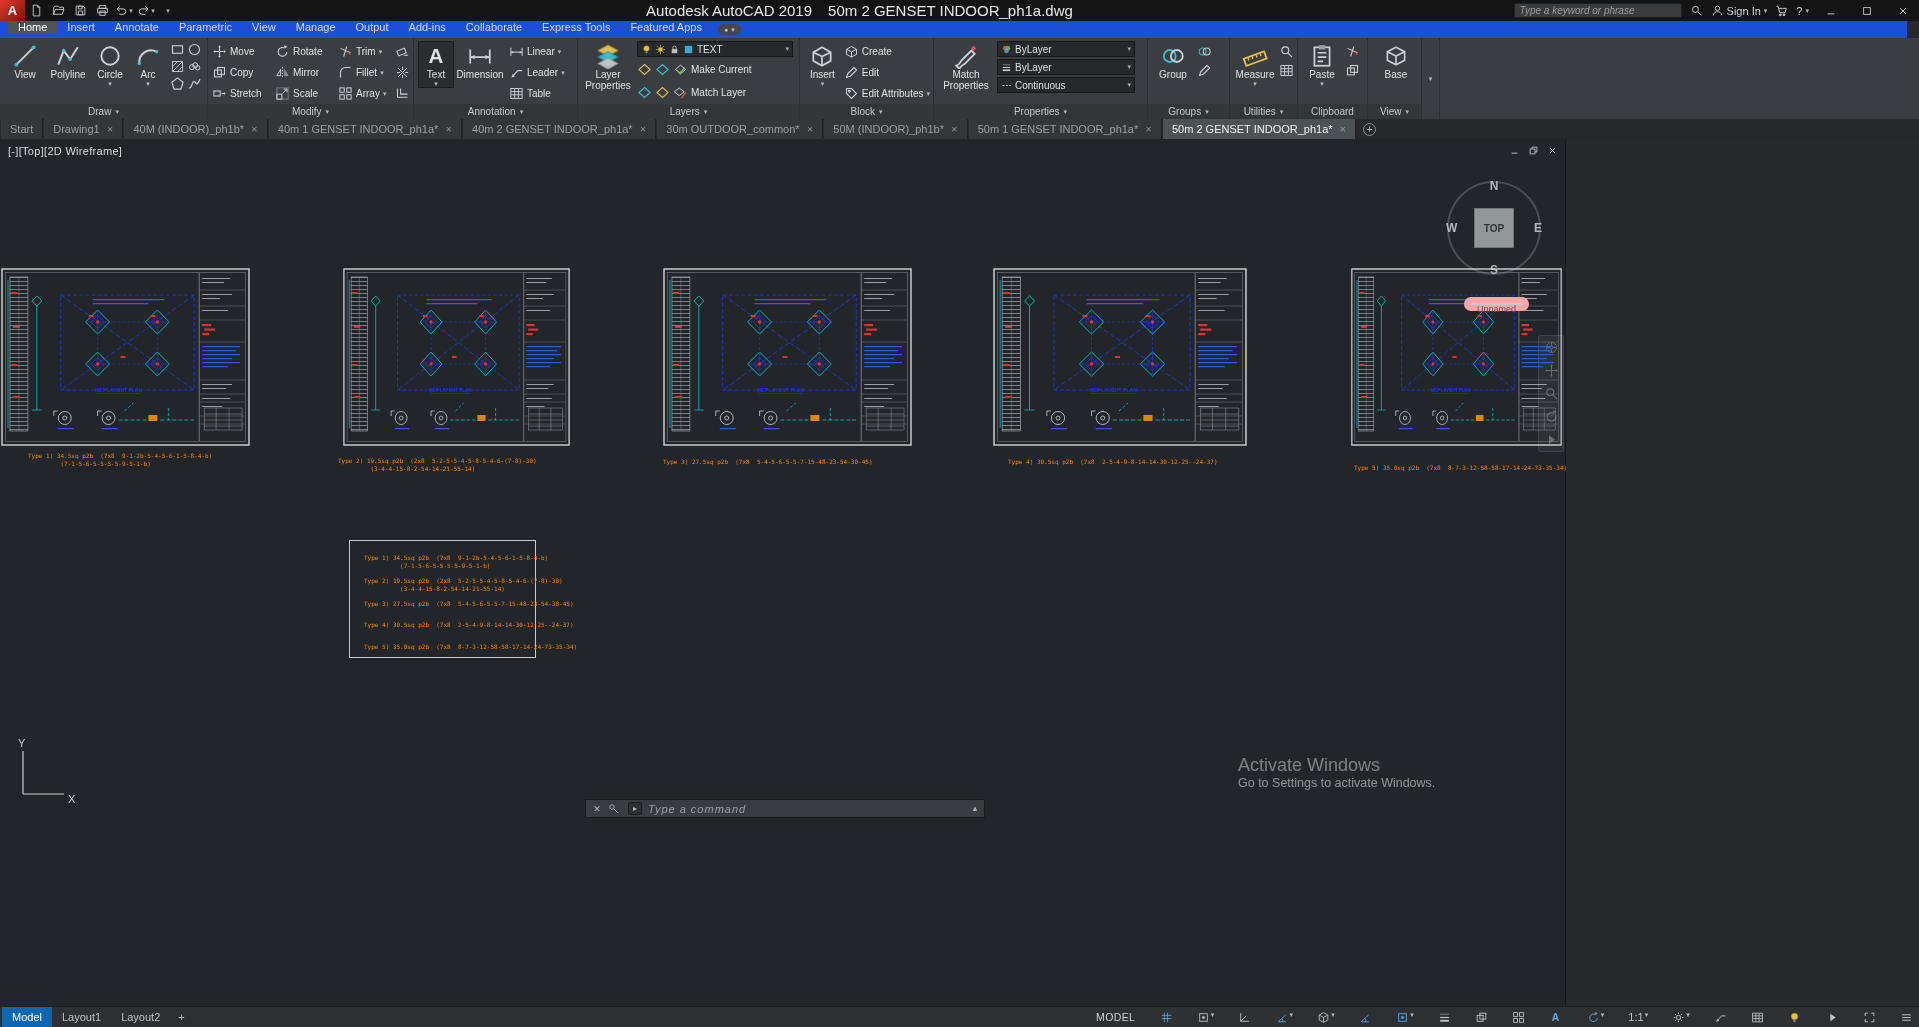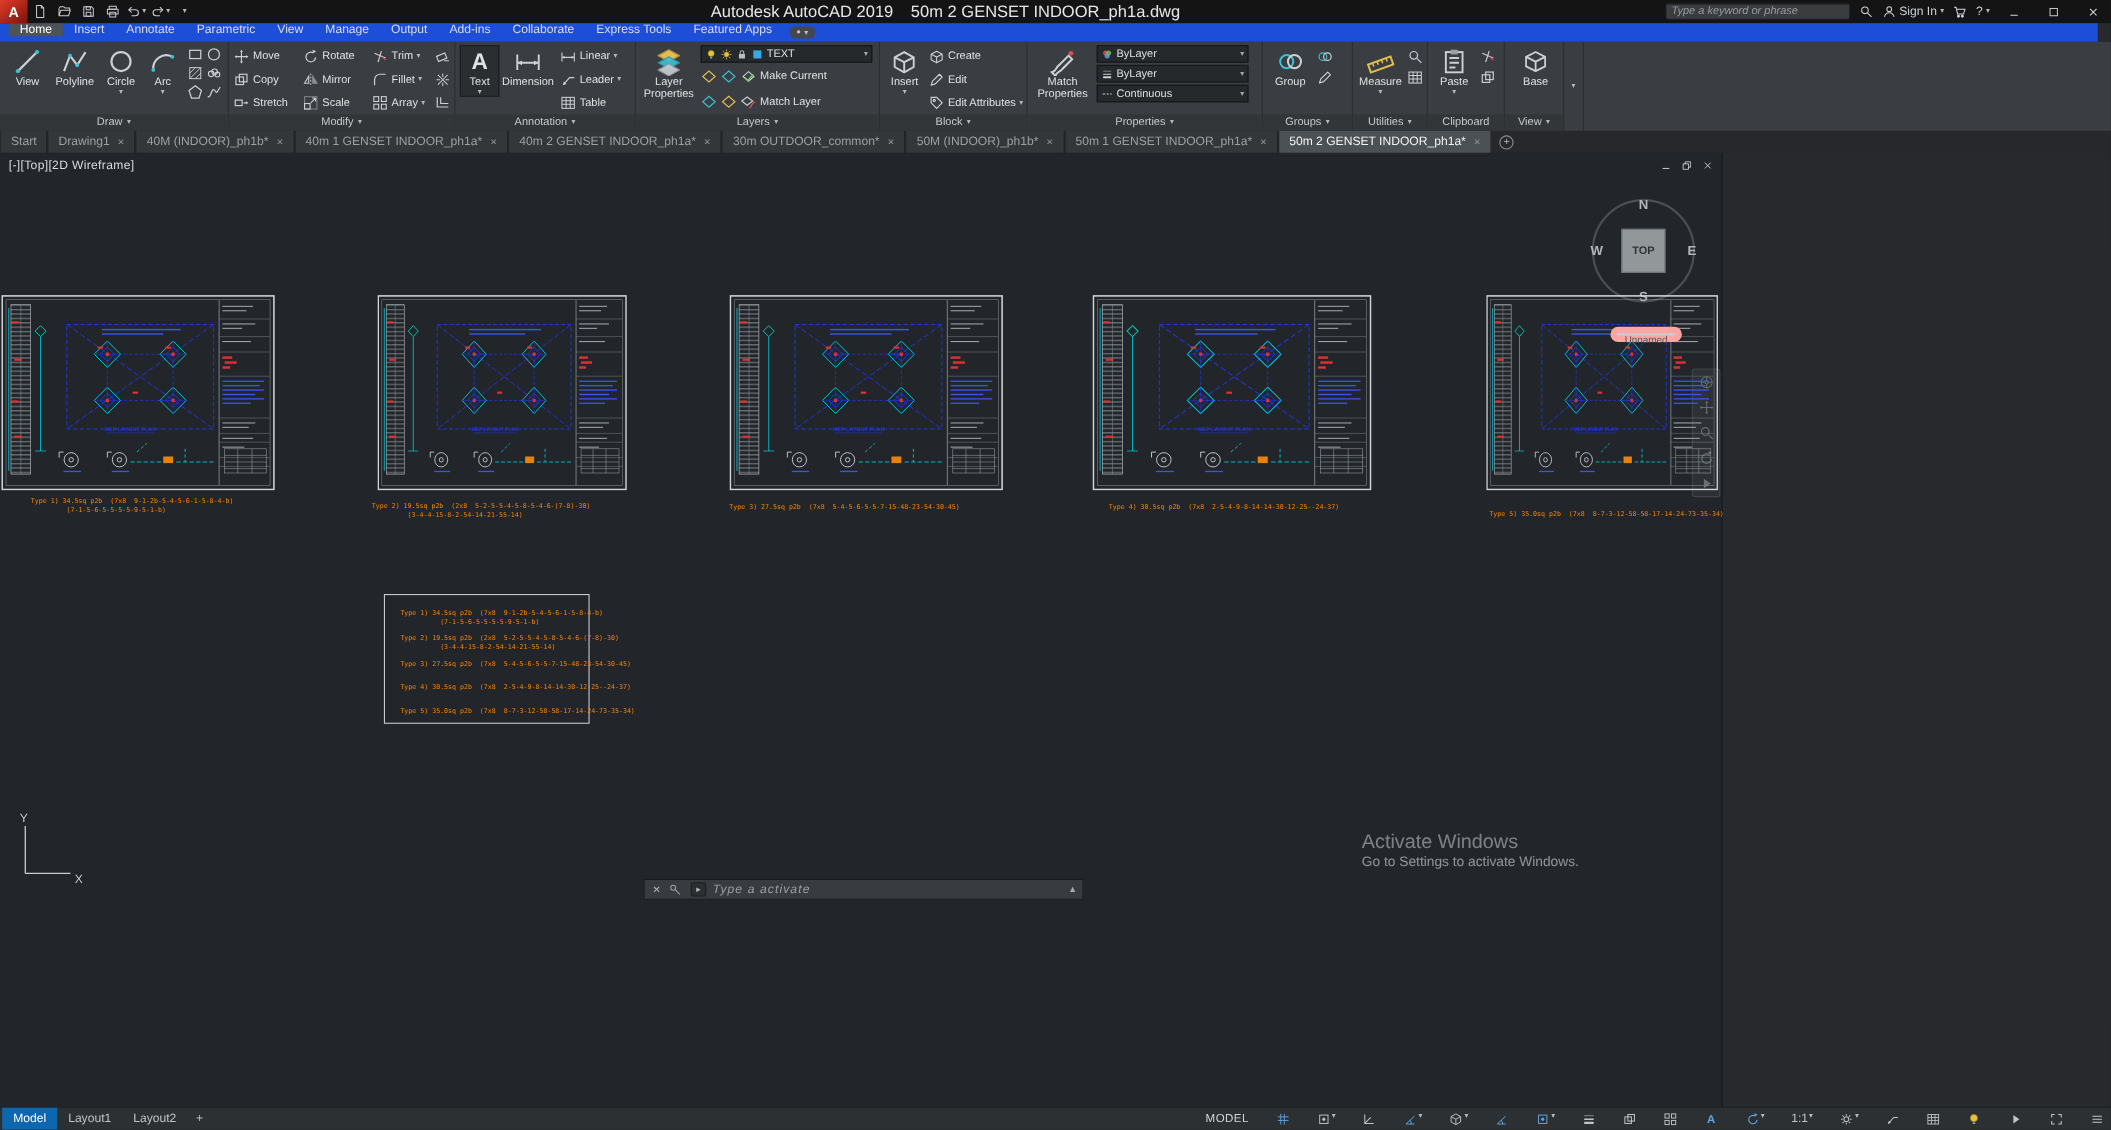--- a/index.html
+++ b/index.html
@@ -1213,21 +1213,21 @@
     </div>
 
     <div class="cmdbar">
       <span class="cmd-x">✕</span>
       <span class="cmd-wr">
           <svg>
             <use href="#s-wrench"></use>
           </svg>
         </span>
       <span class="cmd-pr">▸</span>
-      <span class="cmd-txt">Type a activate</span>
+      <span class="cmd-txt">Type a command</span>
       <span class="cmd-up">▲</span>
     </div>
 
     <div class="wm">
       <div class="wm1">Activate Windows</div>
       <div class="wm2">Go to Settings to activate Windows.</div>
     </div>
 
   </div>
 </div>

